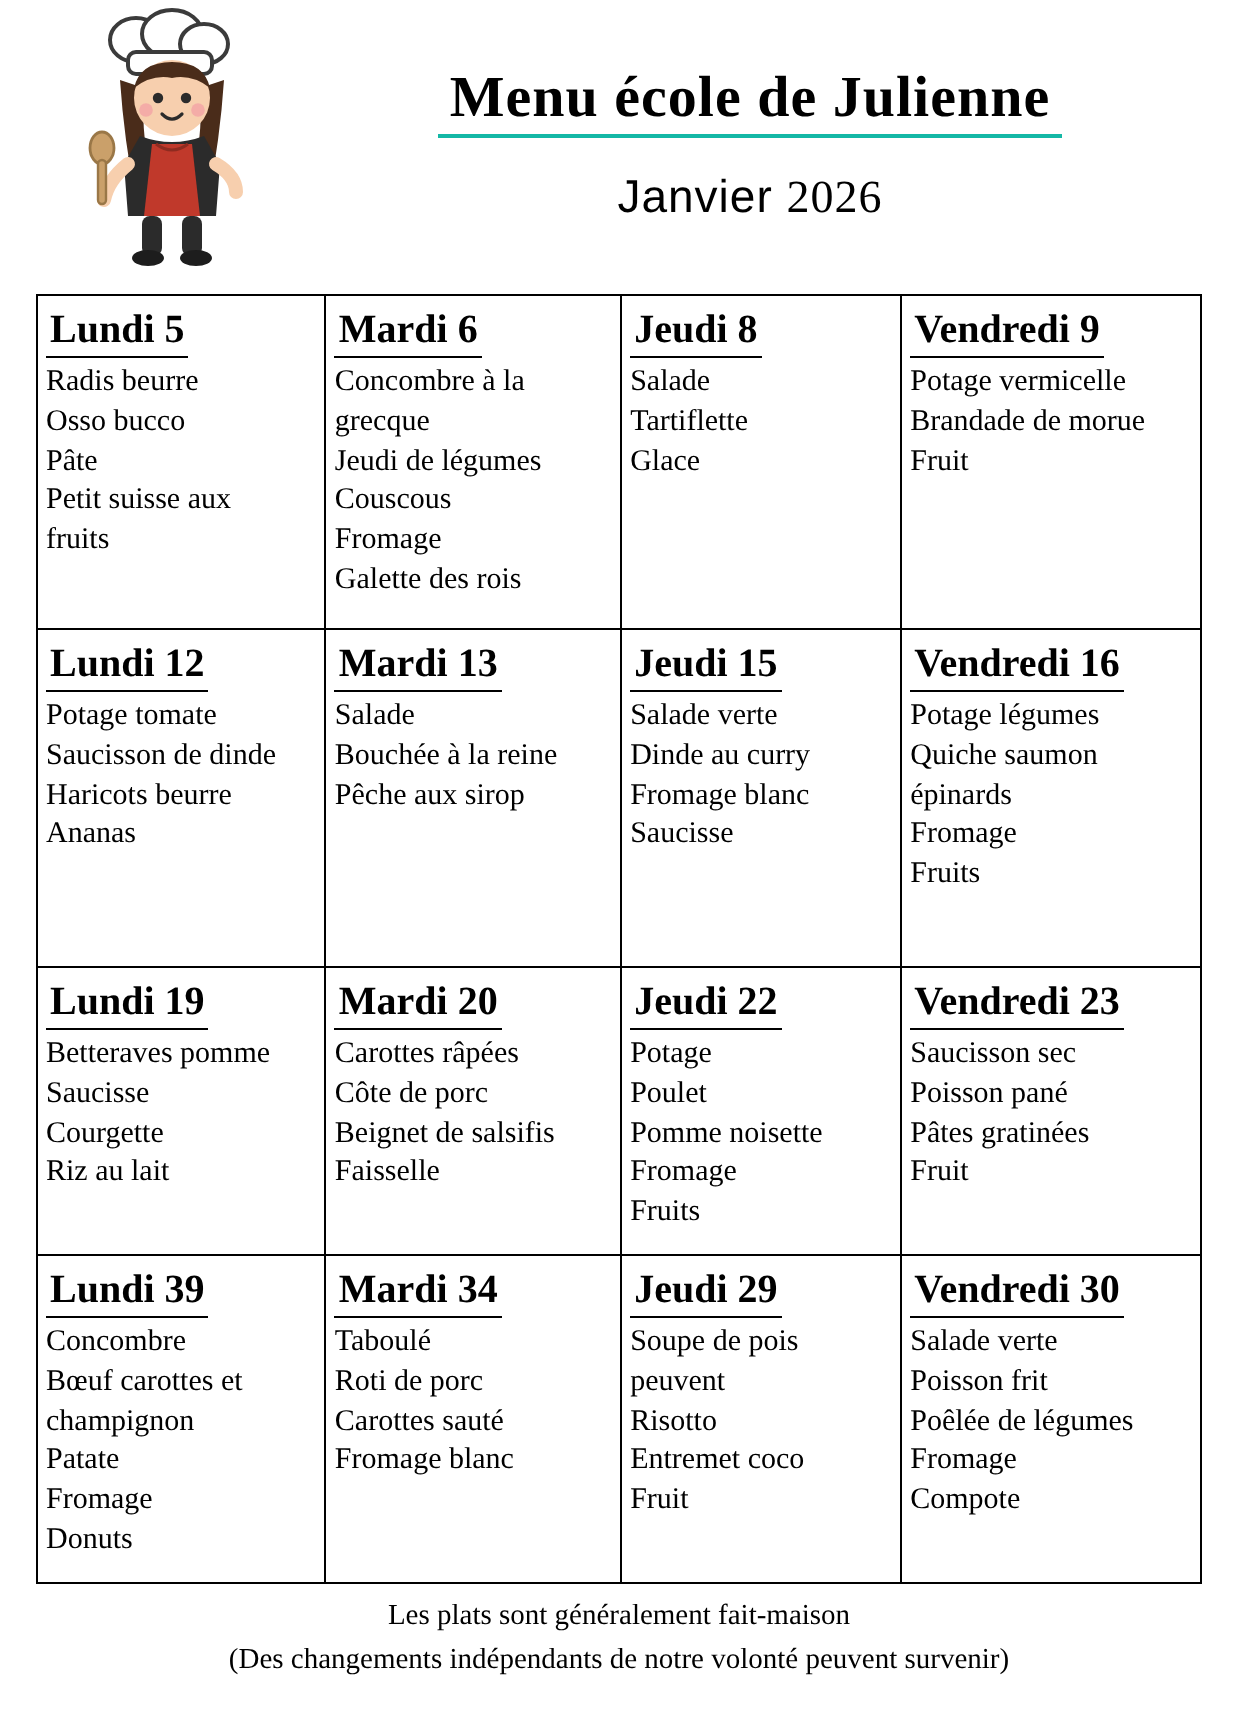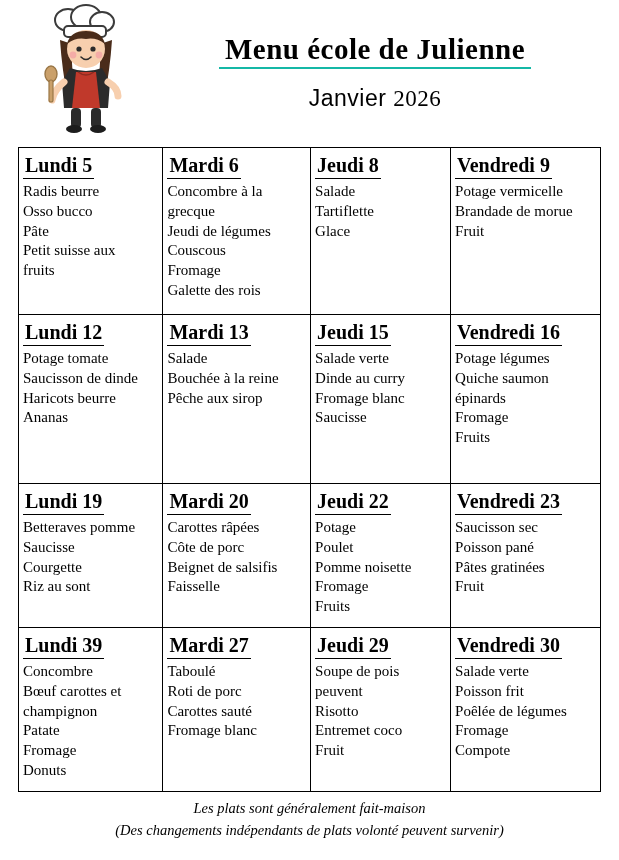--- a/index.html
+++ b/index.html
@@ -108,21 +108,20 @@
   tr.row-3 td { height: 140px; }
 
   
   .footer {
     position: absolute;
     left: 0;
     top: 798px;
     width: 619px;
     text-align: center;
     font-family: "Liberation Serif", serif;
-    font-style: italic;
     font-size: 14.5px;
     line-height: 1.5;
   }
 
   
   .chef svg { display: block; }
 </style>
 </head>
 <body>
 
@@ -261,21 +260,21 @@
         </td>
       </tr>
 
       <tr class="row-2">
         <td class="col-0">
           <div class="day-name">Lundi 19</div>
           <div class="dishes">
             <span class="dish">Betteraves pomme</span>
             <span class="dish">Saucisse</span>
             <span class="dish">Courgette</span>
-            <span class="dish">Riz au sont</span>
+            <span class="dish">Riz au lait</span>
           </div>
         </td>
         <td class="col-1">
           <div class="day-name">Mardi 20</div>
           <div class="dishes">
             <span class="dish">Carottes râpées</span>
             <span class="dish">Côte de porc</span>
             <span class="dish">Beignet de salsifis</span>
             <span class="dish">Faisselle</span>
           </div>
@@ -307,21 +306,21 @@
           <div class="dishes">
             <span class="dish">Concombre</span>
             <span class="dish">Bœuf carottes et</span>
             <span class="dish">champignon</span>
             <span class="dish">Patate</span>
             <span class="dish">Fromage</span>
             <span class="dish">Donuts</span>
           </div>
         </td>
         <td class="col-1">
-          <div class="day-name">Mardi 27</div>
+          <div class="day-name">Mardi 34</div>
           <div class="dishes">
             <span class="dish">Taboulé</span>
             <span class="dish">Roti de porc</span>
             <span class="dish">Carottes sauté</span>
             <span class="dish">Fromage blanc</span>
           </div>
         </td>
         <td class="col-2">
           <div class="day-name">Jeudi 29</div>
           <div class="dishes">
@@ -341,16 +340,16 @@
             <span class="dish">Fromage</span>
             <span class="dish">Compote</span>
           </div>
         </td>
       </tr>
     </tbody>
   </table>
 
   <div class="footer">
     <div>Les plats sont généralement fait-maison</div>
-    <div>(Des changements indépendants de plats volonté peuvent survenir)</div>
+    <div>(Des changements indépendants de notre volonté peuvent survenir)</div>
   </div>
 
 </div>
 
 </body></html>

